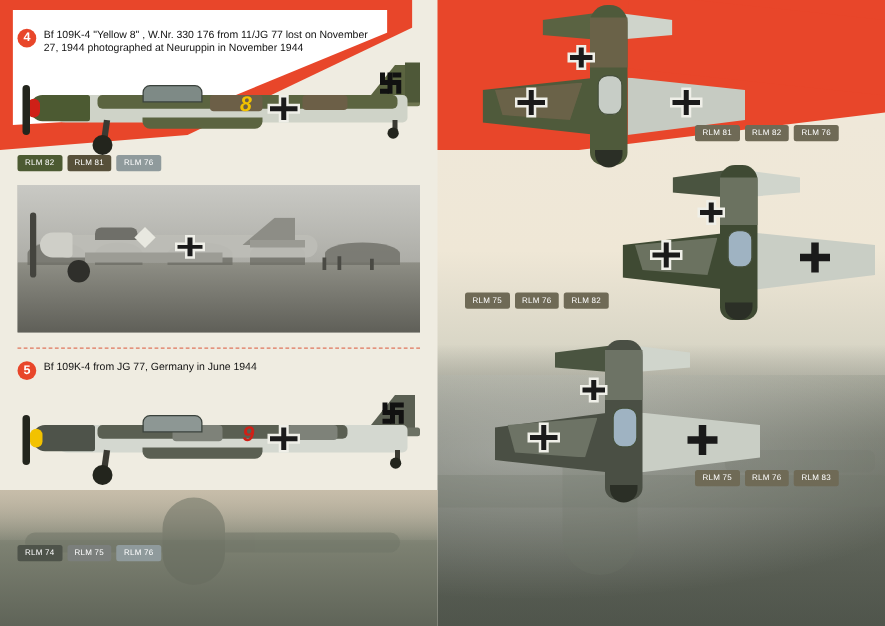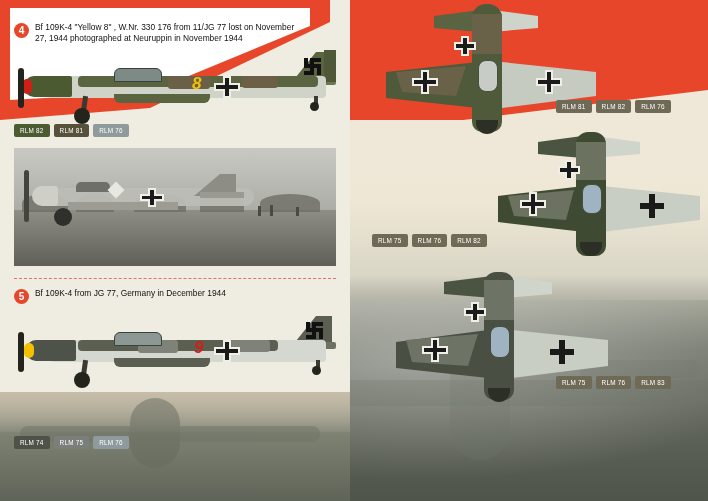--- a/index.html
+++ b/index.html
@@ -199,21 +199,21 @@
       <div class="bk-bar-h" style="left:2px;top:8px;width:20px;height:3px;"></div>
       <div class="bk-bar-v" style="left:10px;top:2px;width:4px;height:15px;"></div>
     </div>
     <div style="position:absolute;left:96px;top:36px;width:12px;height:12px;transform:rotate(45deg);background:#e8e8e0;"></div>
   </div>
 
   <div class="divider" style="left:14px;top:278px;width:322px;"></div>
 
   <div class="caption" style="left:14px;top:288px;">
     <div class="num-badge">5</div>
-    <div class="cap-text">Bf 109K-4  from JG 77, Germany in December 1944</div>
+    <div class="cap-text">Bf 109K-4  from JG 77, Germany in June 1944</div>
   </div>
 
   <div class="plane" style="left:18px;top:308px;width:318px;height:80px;">
     <div class="part" style="left:268px;top:8px;width:46px;height:30px;clip-path:polygon(6px 30px,30px 0,46px 0,46px 30px);background:#5a5f52;"></div>
     <div class="part" style="left:276px;top:34px;width:42px;height:7px;background:#6c7164;border-radius:2px;"></div>
     <div class="part" style="left:252px;top:34px;width:30px;height:14px;background:#1b7a3c;"></div>
     <div class="part" style="left:26px;top:32px;width:282px;height:22px;background:#d4d8d0;border-radius:10px 4px 4px 10px;"></div>
     <div class="part" style="left:60px;top:32px;width:200px;height:11px;background:#5a5f52;border-radius:4px;"></div>
     <div class="part" style="left:120px;top:32px;width:40px;height:13px;background:#7e8279;border-radius:3px;"></div>
     <div class="part" style="left:212px;top:32px;width:40px;height:12px;background:#7e8279;border-radius:3px;"></div>

